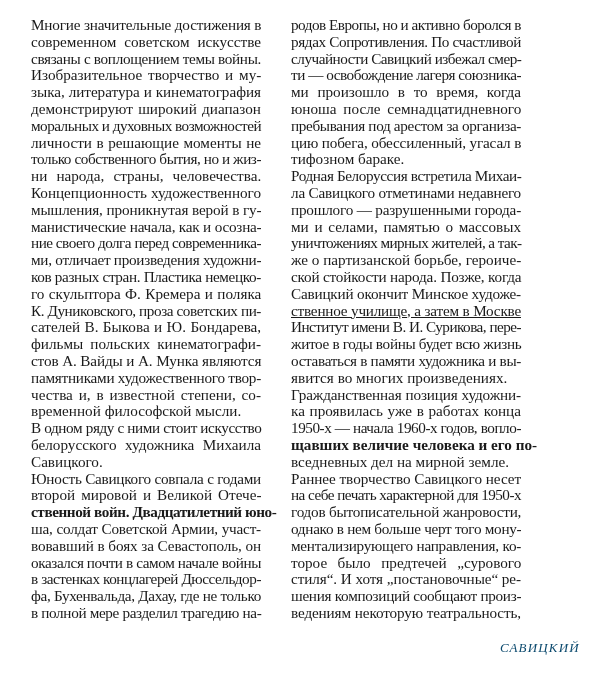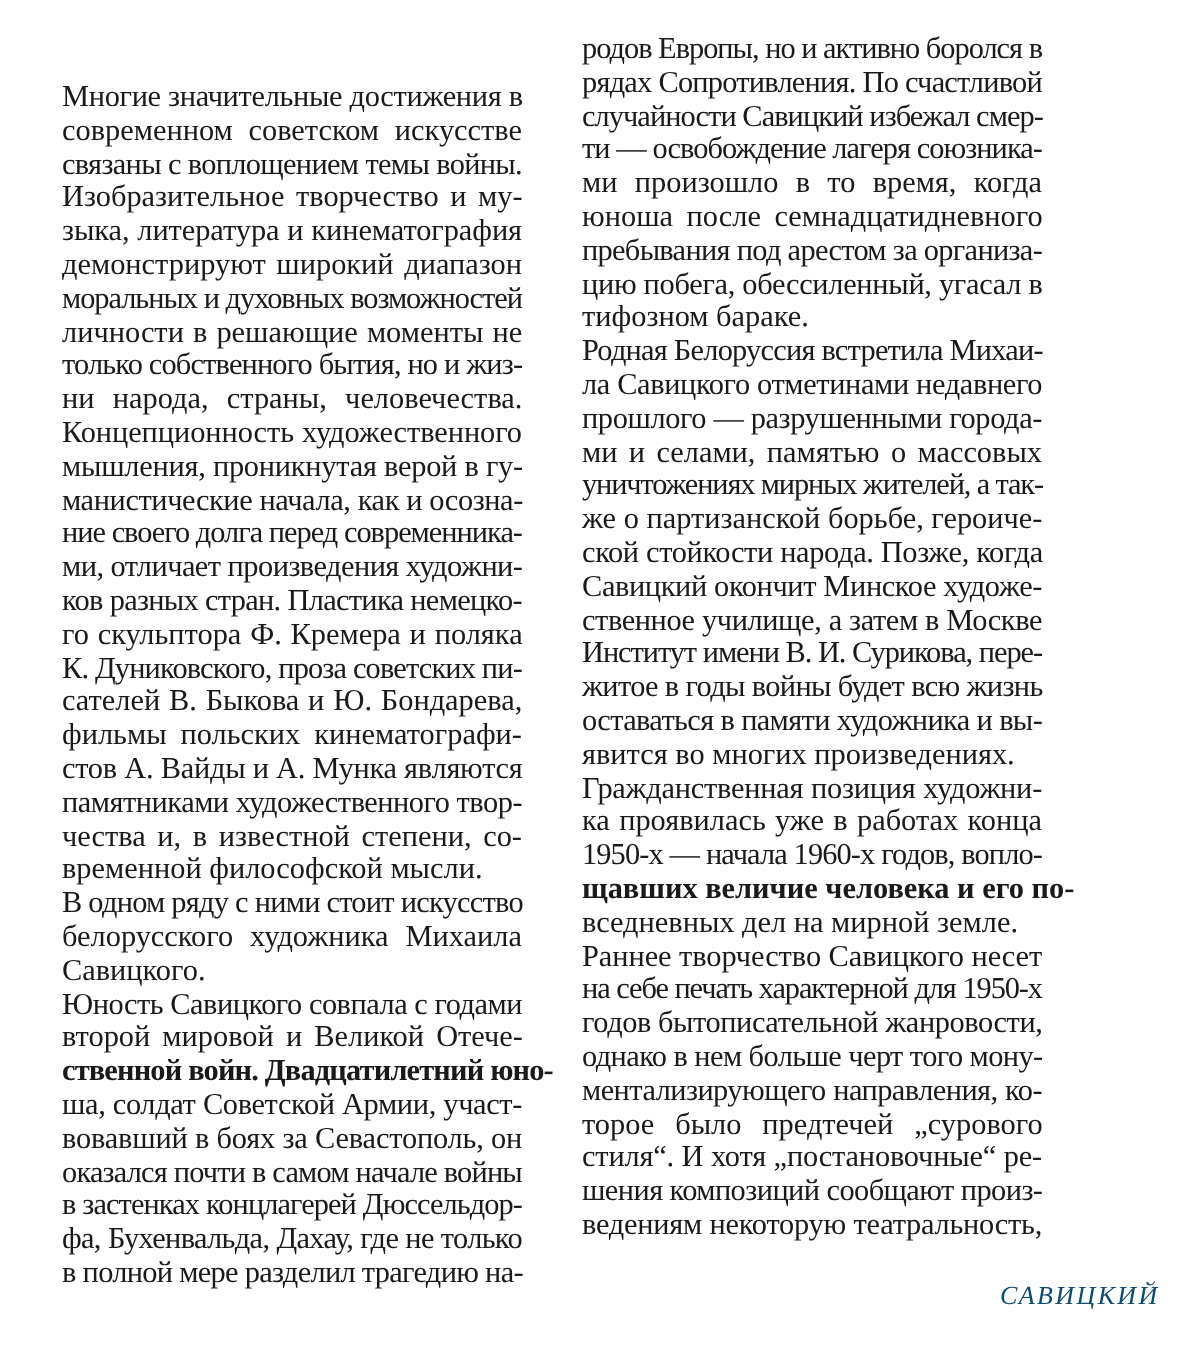--- a/index.html
+++ b/index.html
@@ -1,19 +1,19 @@
 <!DOCTYPE html>
 <html><head>
   <meta charset="utf-8">
   <style>
     html, body { margin: 0; padding: 0; background: #ffffff; }
     body { width: 600px; height: 680px; position: relative; overflow: hidden;
            font-family: "Liberation Serif", "DejaVu Serif", serif; color: #1a1a1a; }
     .col { position: absolute; top: 17px; width: 230px; font-size: 15.2px; line-height: 16.8px; }
-    .col-left { left: 31px; margin-top: 24px; }
+    .col-left { left: 31px; }
     .col-right { left: 291px; }
     .line { display: block; white-space: nowrap; text-align: justify; text-align-last: justify; height: 16.8px; overflow: visible; }
     .line.last { text-align-last: left; }
     .footer { position: absolute; left: 500px; top: 640px; font-size: 13px; font-style: italic;
               letter-spacing: 1.2px; color: #0c4a6e; }
   </style>
 </head>
 <body>
 
 <div class="col col-left" id="col0">
@@ -65,21 +65,21 @@
     <span class="line" style="display: block; letter-spacing: -0.147059px;">цию побега, обессиленный, угасал в</span>
     <span class="line last">тифозном бараке.</span>
     <span class="line" style="display: block; letter-spacing: -0.382353px;">Родная Белоруссия встретила Михаи-</span>
     <span class="line" style="display: block; letter-spacing: -0.181818px;">ла Савицкого отметинами недавнего</span>
     <span class="line" style="display: block; letter-spacing: -0.193548px;">прошлого — разрушенными города-</span>
     <span class="line" style="display: block; word-spacing: 1.8px;">ми и селами, памятью о массовых</span>
     <span class="line" style="display: block; letter-spacing: -0.571429px;">уничтожениях мирных жителей, а так-</span>
     <span class="line" style="display: block;">же о партизанской борьбе, героиче-</span>
     <span class="line" style="display: block; letter-spacing: -0.171429px;">ской стойкости народа. Позже, когда</span>
     <span class="line" style="display: block; letter-spacing: -0.1875px;">Савицкий окончит Минское художе-</span>
-    <span class="line" style="display: block; letter-spacing: -0.205882px;">ственное училище, а затем в Москве</span>
+    <span class="line" style="display: block; letter-spacing: -0.205882px; text-decoration: underline;">ственное училище, а затем в Москве</span>
     <span class="line" style="display: block; letter-spacing: -0.527778px;">Институт имени В. И. Сурикова, пере-</span>
     <span class="line" style="display: block; letter-spacing: -0.323529px;">житое в годы войны будет всю жизнь</span>
     <span class="line" style="display: block; letter-spacing: -0.314286px;">оставаться в памяти художника и вы-</span>
     <span class="line last">явится во многих произведениях.</span>
     <span class="line" style="display: block; letter-spacing: -0.125px;">Гражданственная позиция художни-</span>
     <span class="line" style="display: block; word-spacing: 0.8px;">ка проявилась уже в работах конца</span>
     <span class="line" style="display: block; letter-spacing: -0.444444px;">1950-х — начала 1960-х годов, вопло-</span>
     <span class="line" style="display: block; font-weight: bold;">щавших величие человека и его по-</span>
     <span class="line last">вседневных дел на мирной земле.</span>
     <span class="line" style="display: block; letter-spacing: -0.030303px;">Раннее творчество Савицкого несет</span>

